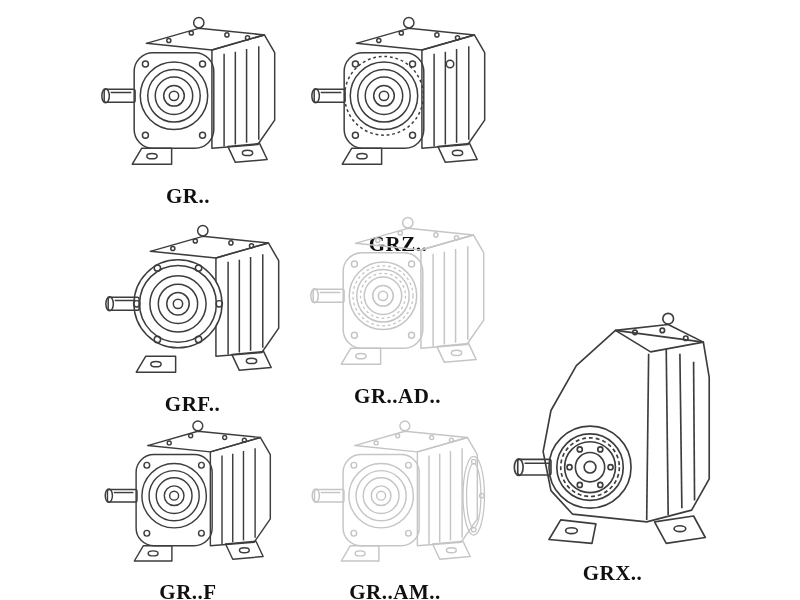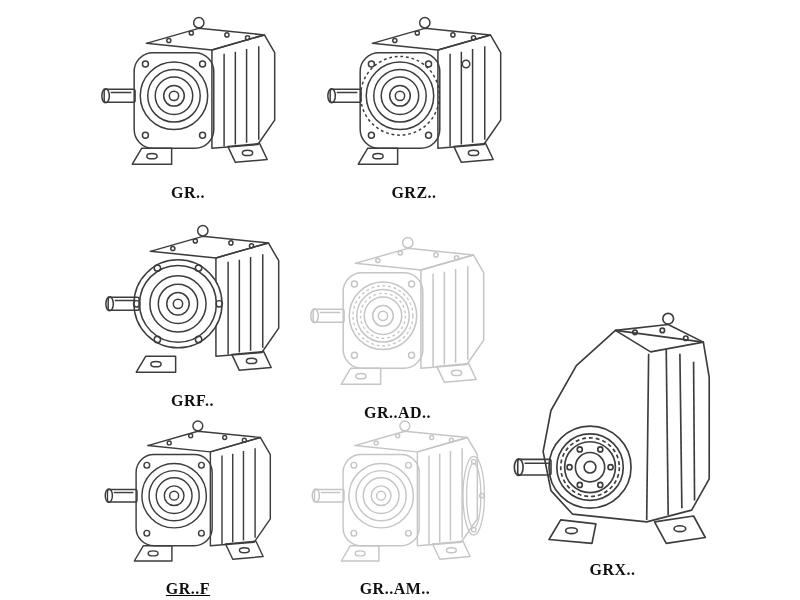--- a/index.html
+++ b/index.html
@@ -20,21 +20,21 @@
     margin: 0;
     display: flex;
     flex-direction: column;
     align-items: center;
   }
   .drawing { display: block; }
   .ink   { color: var(--line-ink, #3d3d3d); }
   .faint { color: var(--line-faint, #c5c5c5); }
   .cap {
     font-weight: bold;
-    font-size: 16px;
+    font-size: 21px;
     color: var(--label-text, #101010);
     letter-spacing: 0.5px;
     margin-top: 2px;
     white-space: nowrap;
   }
 </style>
 </head>
 <body>
 
 <svg style="position:absolute;width:0;height:0" aria-hidden="true">
@@ -179,40 +179,40 @@
 
 <div class="canvas">
 
   <figure class="cell" style="left:88px; top:4px; width:200px;">
     <svg class="drawing ink" viewBox="0 0 210 190" width="197" height="178">
       <use href="#sym-foot"></use>
     </svg>
     <figcaption class="cap">GR..</figcaption>
   </figure>
 
-  <figure class="cell" style="left:314px; top:4px; width:200px;">
+  <figure class="cell" style="left:298px; top:4px; width:200px;gap:48px;">
     <svg class="drawing ink" viewBox="0 0 210 190" width="197" height="178">
       <use href="#sym-foot"></use>
       <g fill="none" stroke="currentColor" stroke-width="1.6">
         <circle cx="160" cy="64" r="4"></circle>
         <circle cx="89.5" cy="98" r="42" stroke-dasharray="3 3"></circle>
       </g>
     </svg>
     <figcaption class="cap">GRZ..</figcaption>
   </figure>
 
 
   <figure class="cell" style="left:90px; top:212px; width:205px;">
     <svg class="drawing ink" viewBox="0 0 210 190" width="197" height="178">
       <use href="#sym-flange-foot"></use>
     </svg>
     <figcaption class="cap">GRF..</figcaption>
   </figure>
 
-  <figure class="cell" style="left:295px; top:224px; width:205px;">
+  <figure class="cell" style="left:295px; top:204px; width:205px;">
     <svg class="drawing faint" viewBox="0 0 210 190" width="197" height="178">
       <use href="#sym-foot"></use>
       <g fill="none" stroke="currentColor" stroke-width="1.4">
         <circle cx="89.5" cy="98" r="24" stroke-dasharray="3 3"></circle>
         <circle cx="89.5" cy="98" r="32" stroke-dasharray="3 3"></circle>
       </g>
     </svg>
     <figcaption class="cap">GR..AD..</figcaption>
   </figure>
 

